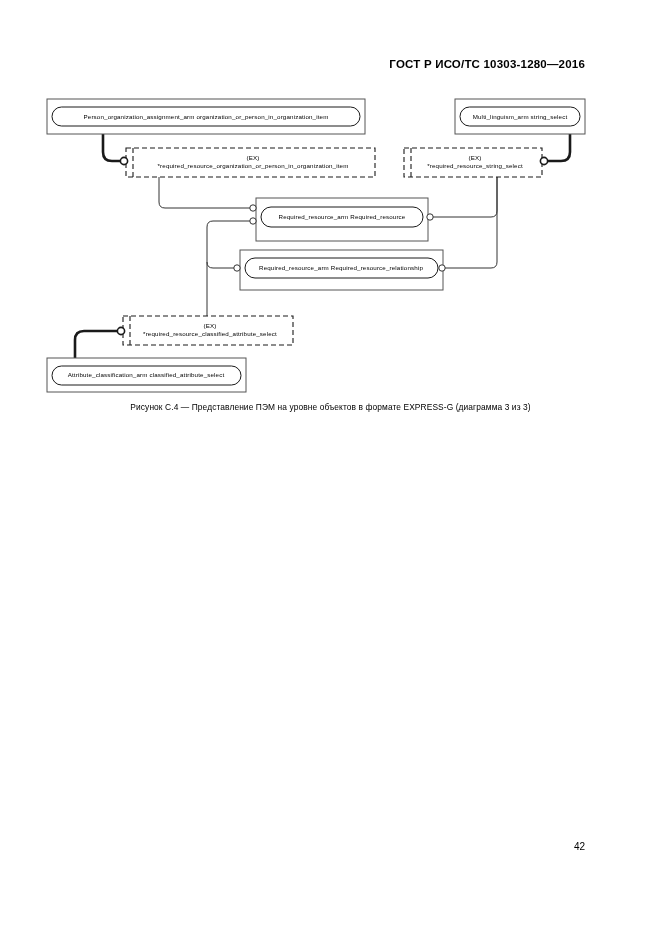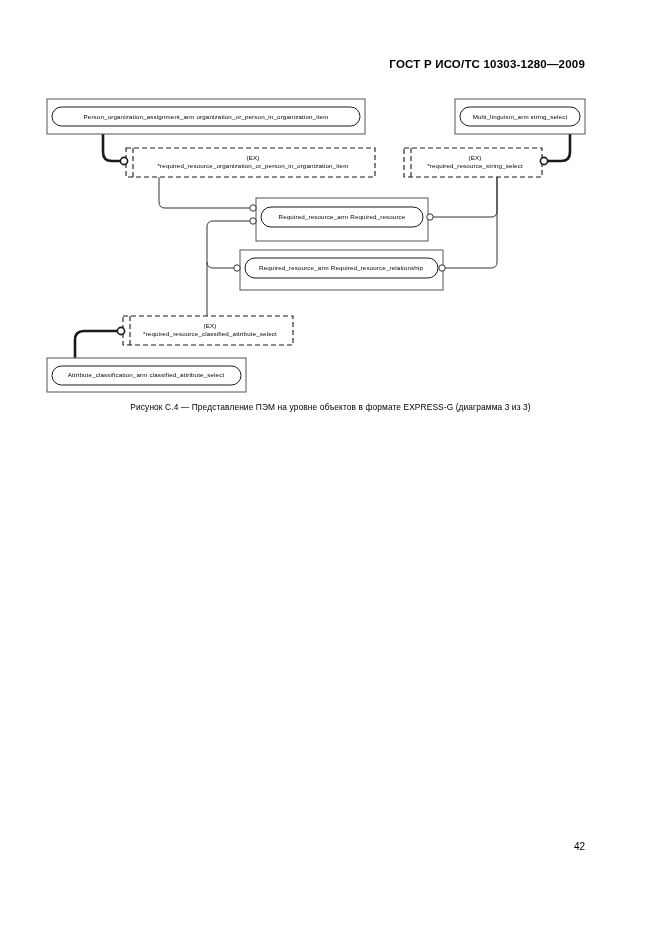--- a/index.html
+++ b/index.html
@@ -94,21 +94,21 @@
     top: 841px;
     font-size: 10px;
     color: #000;
   }
 </style>
 </head>
 <body>
 
 <div class="page">
 
-  <div class="doc-header">ГОСТ Р ИСО/ТС 10303-1280—2009</div>
+  <div class="doc-header">ГОСТ Р ИСО/ТС 10303-1280—2016</div>
 
   <div class="figure">
 
     <svg width="661" height="935" viewBox="0 0 661 935">
 
       <g fill="none" stroke="#333333" stroke-width="1">
 
         <path d="M 159 177 L 159 202 Q 159 208 165 208 L 252 208"></path>
 
         <path d="M 497 177 L 497 211 Q 497 217 491 217 L 429 217"></path>

